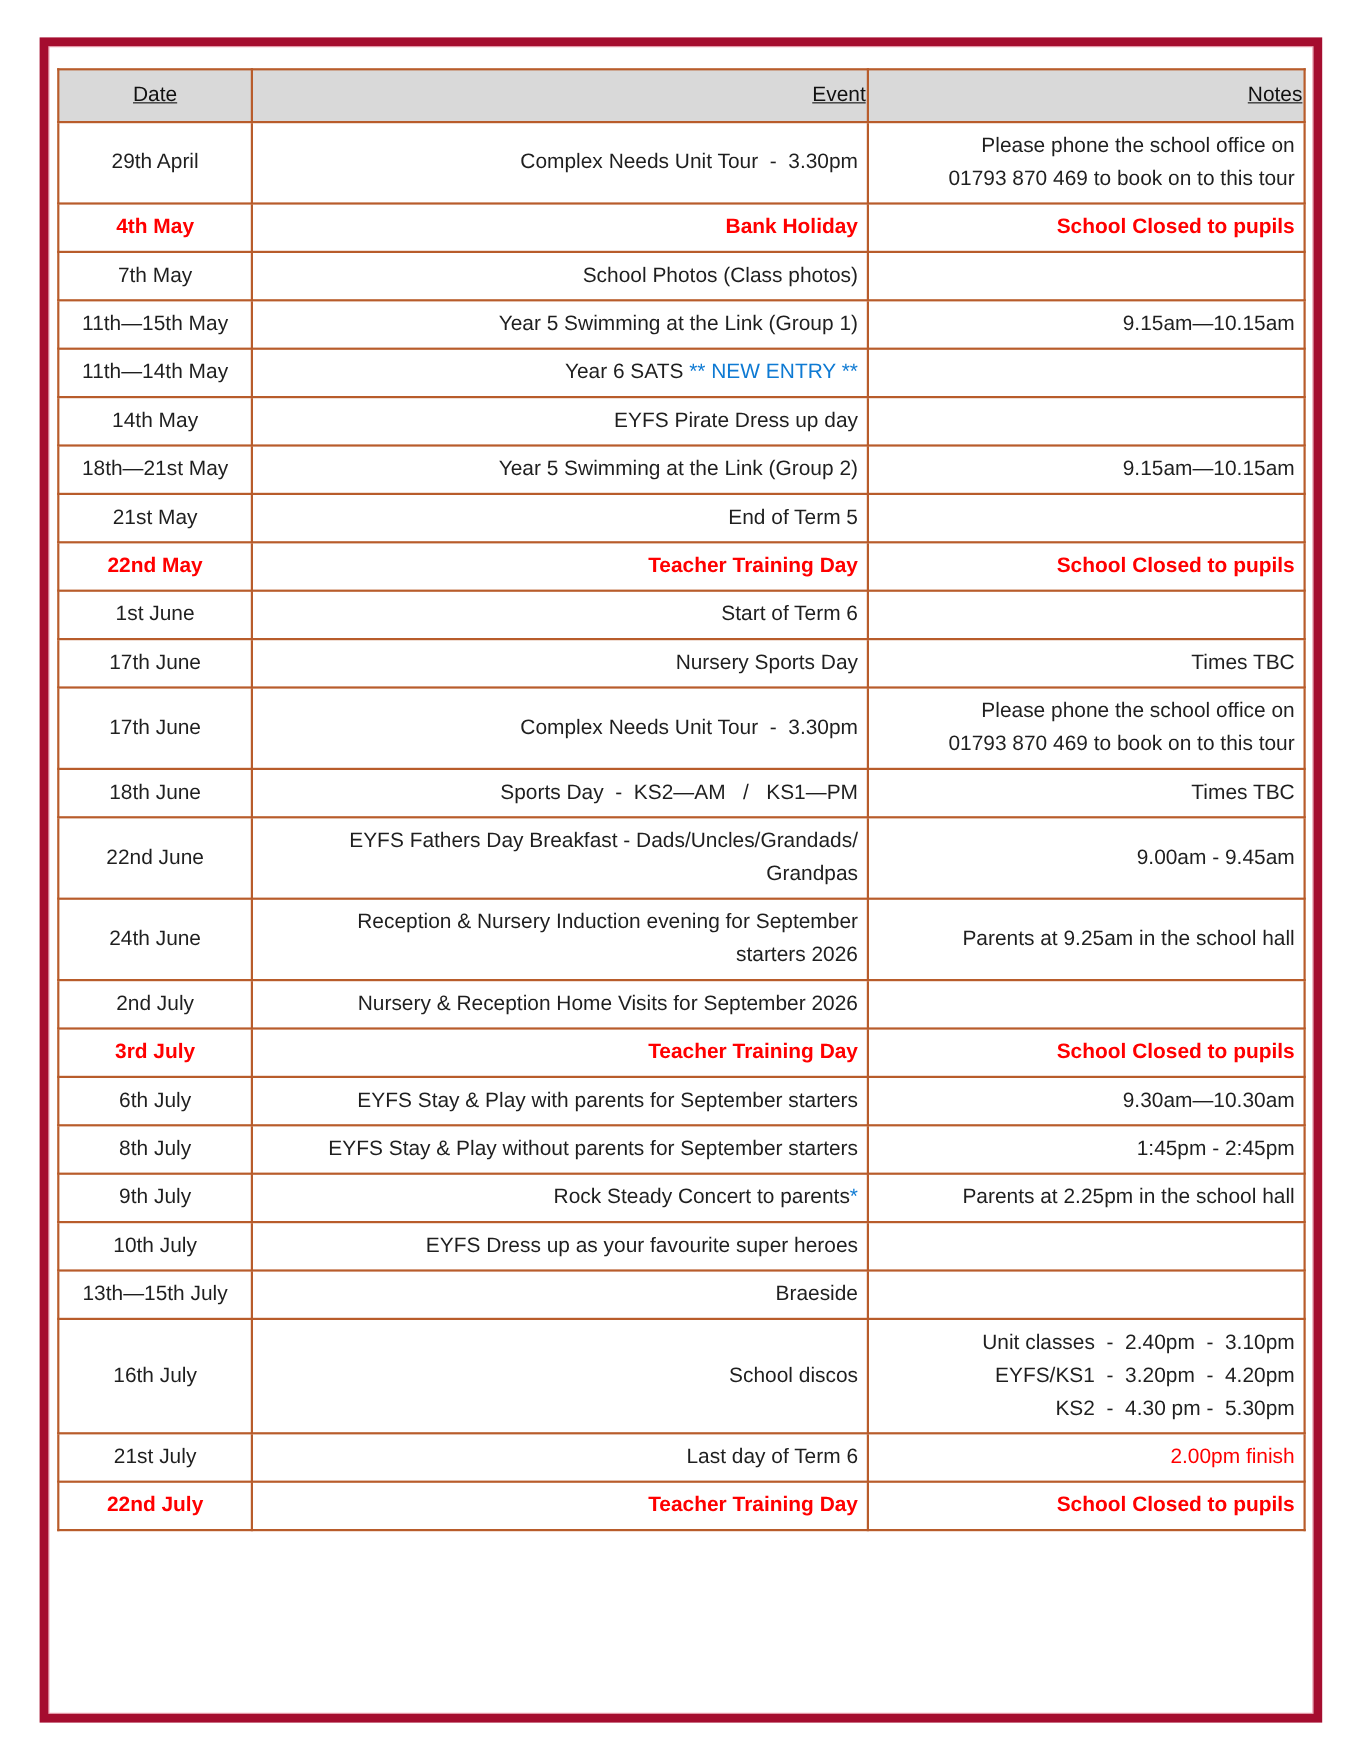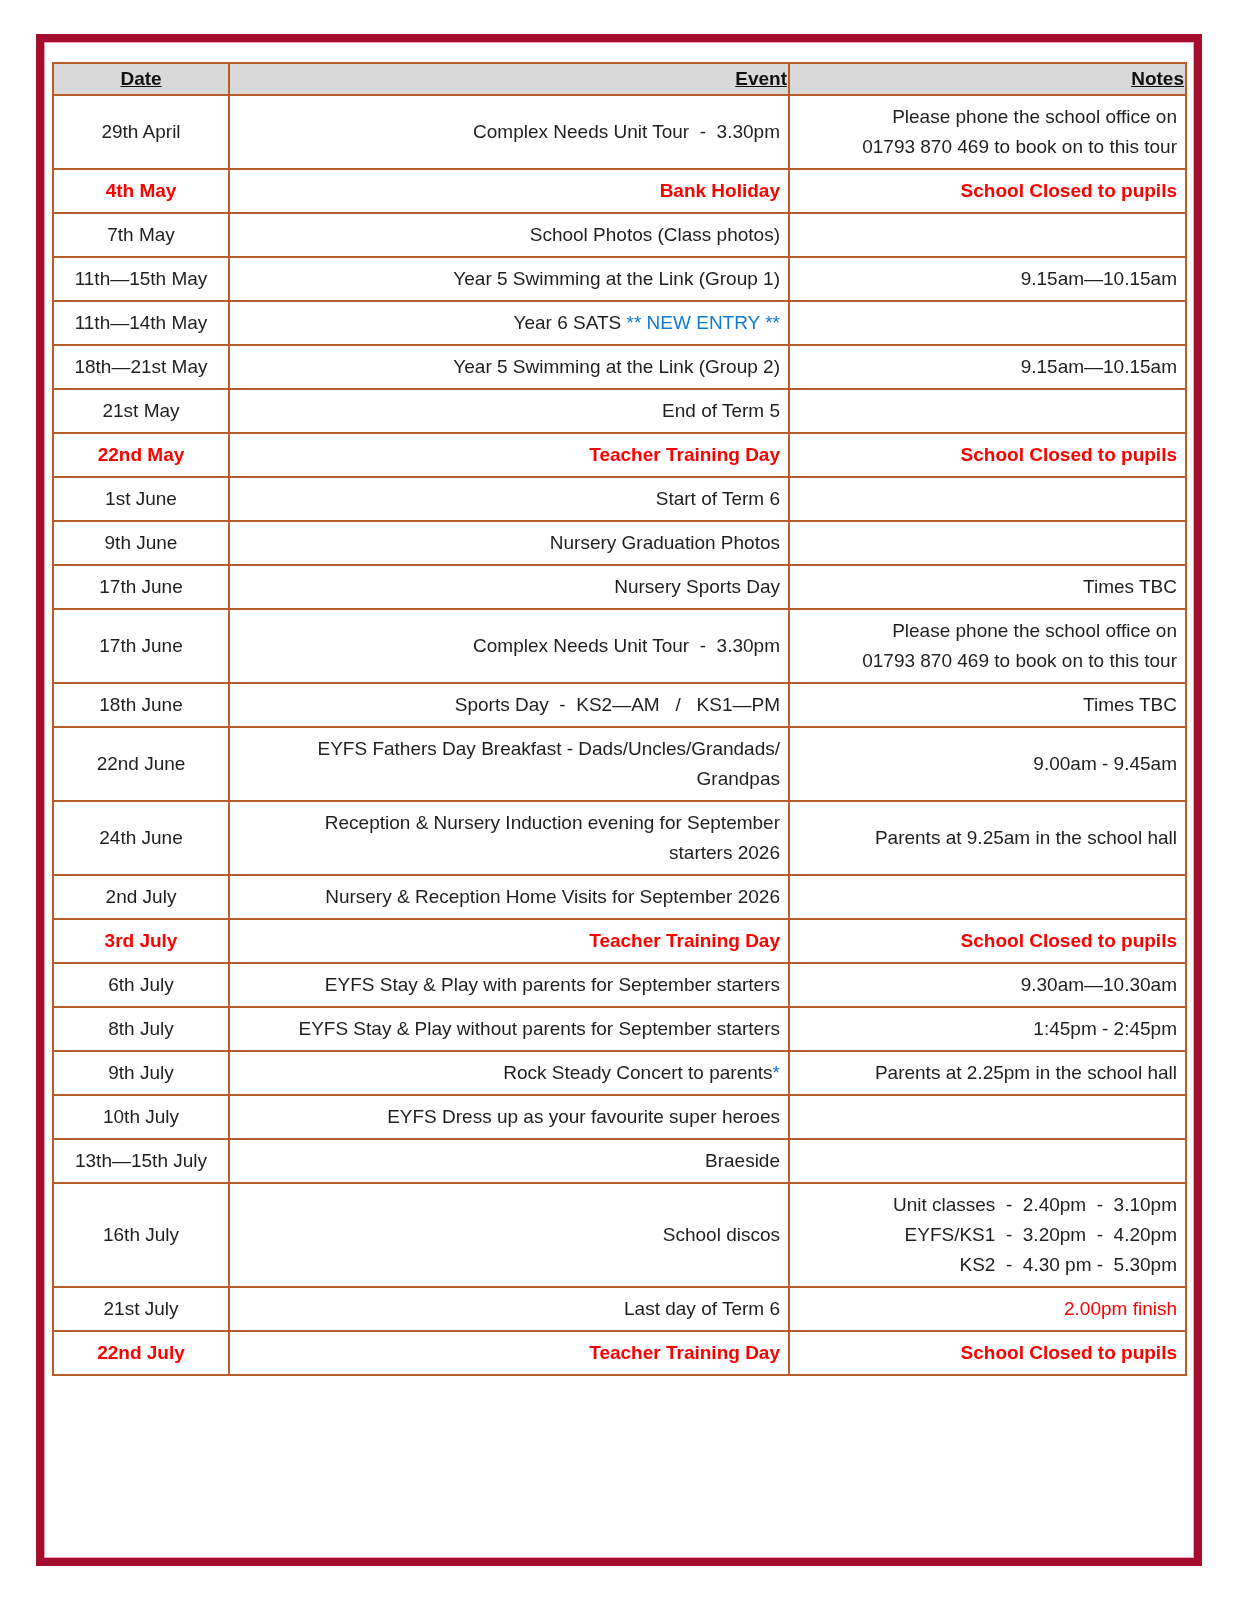--- a/index.html
+++ b/index.html
@@ -36,22 +36,22 @@
     width: 1133px;
   }
   th, td {
     border: 2px solid var(--tborder);
     vertical-align: middle;
     font-size: 19px;
     box-sizing: border-box;
   }
   th {
     background: var(--hdr-bg);
-    font-weight: bold;
-    height: 32px;
+    font-weight: normal;
+    height: 48px;
     color: #111111;
   }
   th .hdr-label { text-decoration: underline; }
   td { padding: 6px 8px; }
   .col-date  { width: 176px; text-align: center; }
   .col-event { width: 560px; text-align: right; padding-left: 11px; }
   .col-notes { width: 397px; text-align: right; padding-left: 6px; }
   .line { line-height: 30px; white-space: pre-wrap; }
   .c-red  { color: var(--red); font-weight: bold; }
   .c-blue { color: var(--blue); font-weight: bold; }
@@ -125,20 +125,29 @@
             <td class="col-date">
               <div class="line"><span>11th—14th May</span></div>
             </td>
             <td class="col-event">
               <div class="line"><span>Year 6 SATS </span><span class="c-blue bold">** NEW ENTRY **</span></div>
             </td>
             <td class="col-notes"></td>
           </tr>
           <tr>
             <td class="col-date">
+              <div class="line"><span>14th May</span></div>
+            </td>
+            <td class="col-event">
+              <div class="line"><span>EYFS Pirate Dress up day</span></div>
+            </td>
+            <td class="col-notes"></td>
+          </tr>
+          <tr>
+            <td class="col-date">
               <div class="line"><span>18th—21st May</span></div>
             </td>
             <td class="col-event">
               <div class="line"><span>Year 5 Swimming at the Link (Group 2)</span></div>
             </td>
             <td class="col-notes">
               <div class="line"><span>9.15am—10.15am</span></div>
             </td>
           </tr>
           <tr>
@@ -160,29 +169,20 @@
             <td class="col-notes">
               <div class="line"><span>School Closed to pupils</span></div>
             </td>
           </tr>
           <tr>
             <td class="col-date">
               <div class="line"><span>1st June</span></div>
             </td>
             <td class="col-event">
               <div class="line"><span>Start of Term 6</span></div>
-            </td>
-            <td class="col-notes"></td>
-          </tr>
-          <tr>
-            <td class="col-date">
-              <div class="line"><span>9th June</span></div>
-            </td>
-            <td class="col-event">
-              <div class="line"><span>Nursery Graduation Photos</span></div>
             </td>
             <td class="col-notes"></td>
           </tr>
           <tr>
             <td class="col-date">
               <div class="line"><span>17th June</span></div>
             </td>
             <td class="col-event">
               <div class="line"><span>Nursery Sports Day</span></div>
             </td>

